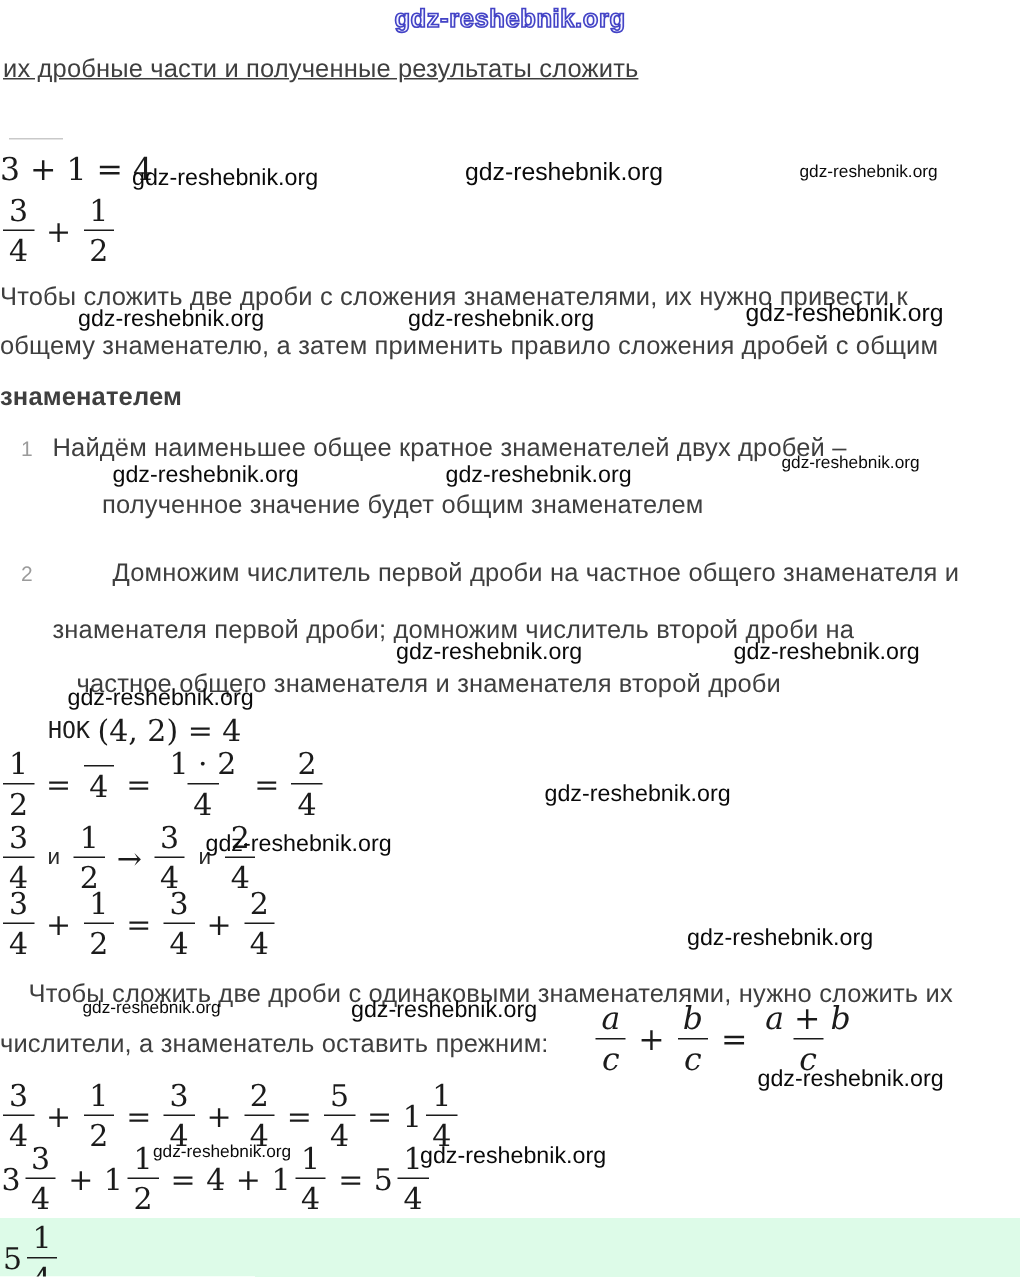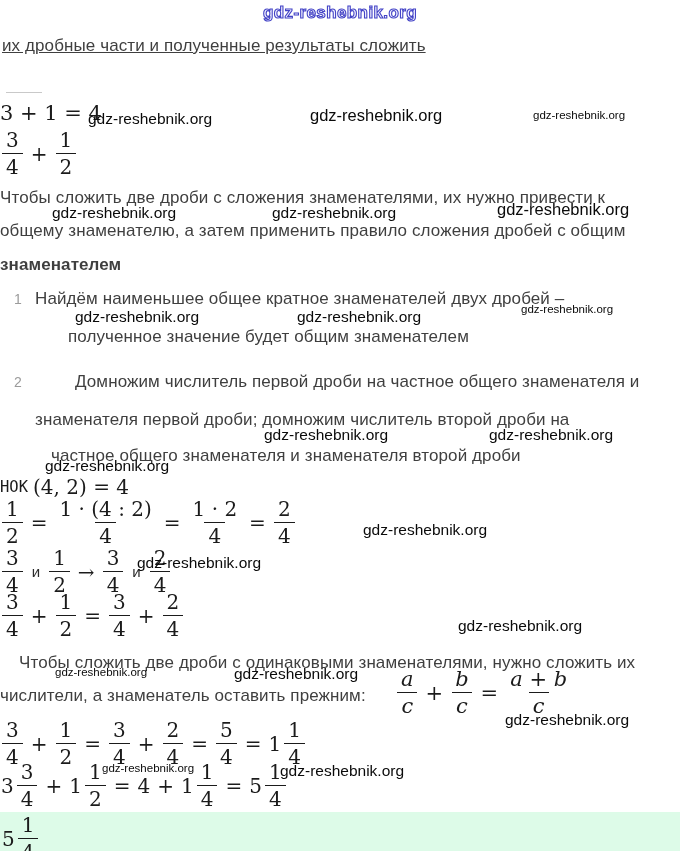--- a/index.html
+++ b/index.html
@@ -22,21 +22,21 @@
 
   
   .mexpr{position:absolute;display:flex;align-items:center;
       font-family:"DejaVu Serif",serif;font-size:20px;color:#1b1b1b;white-space:nowrap;}
   .frac{display:inline-flex;flex-direction:column;align-items:center;margin:0 2px;}
   .frac .n{display:block;padding:0 4px 1px;}
   .frac .d{display:block;border-top:1.6px solid #1b1b1b;padding:1px 4px 0;}
   .op{margin:0 6px;}
   .whole{margin:0 1px;}
   .conn{font-family:"Liberation Sans",sans-serif;font-size:15px;color:#2b2b2b;margin:0 7px;}
-  .mono{font-family:"DejaVu Sans Mono",monospace;font-size:15.5px;margin-right:5px;color:#1b1b1b;}
+  .mono{font-family:"DejaVu Sans Mono",monospace;font-size:15.5px;margin-right:5px;color:#1b1b1b;padding-left:32px;}
   .txt{}
   .it{font-style:italic;}
 
   .rule-line{position:absolute;left:6px;top:92px;width:36px;height:0;
       border-top:1.8px solid #c9c9c9;}
   .answer-band{position:absolute;left:0;top:812px;width:680px;height:39px;}
 </style>
 </head>
 <body>
 
@@ -96,21 +96,20 @@
     <span class="txt">(4, 2) = 4</span>
   </div>
 
 <div class="mexpr" style="left:0;top:497px;">
     <span class="frac">
       <span class="n">1</span>
       <span class="d">2</span>
     </span>
     <span class="op">=</span>
     <span class="frac">
-      <span class="n">1 · (4 : 2)</span>
       <span class="d">4</span>
     </span>
     <span class="op">=</span>
     <span class="frac">
       <span class="n">1 · 2</span>
       <span class="d">4</span>
     </span>
     <span class="op">=</span>
     <span class="frac">
       <span class="n">2</span>

